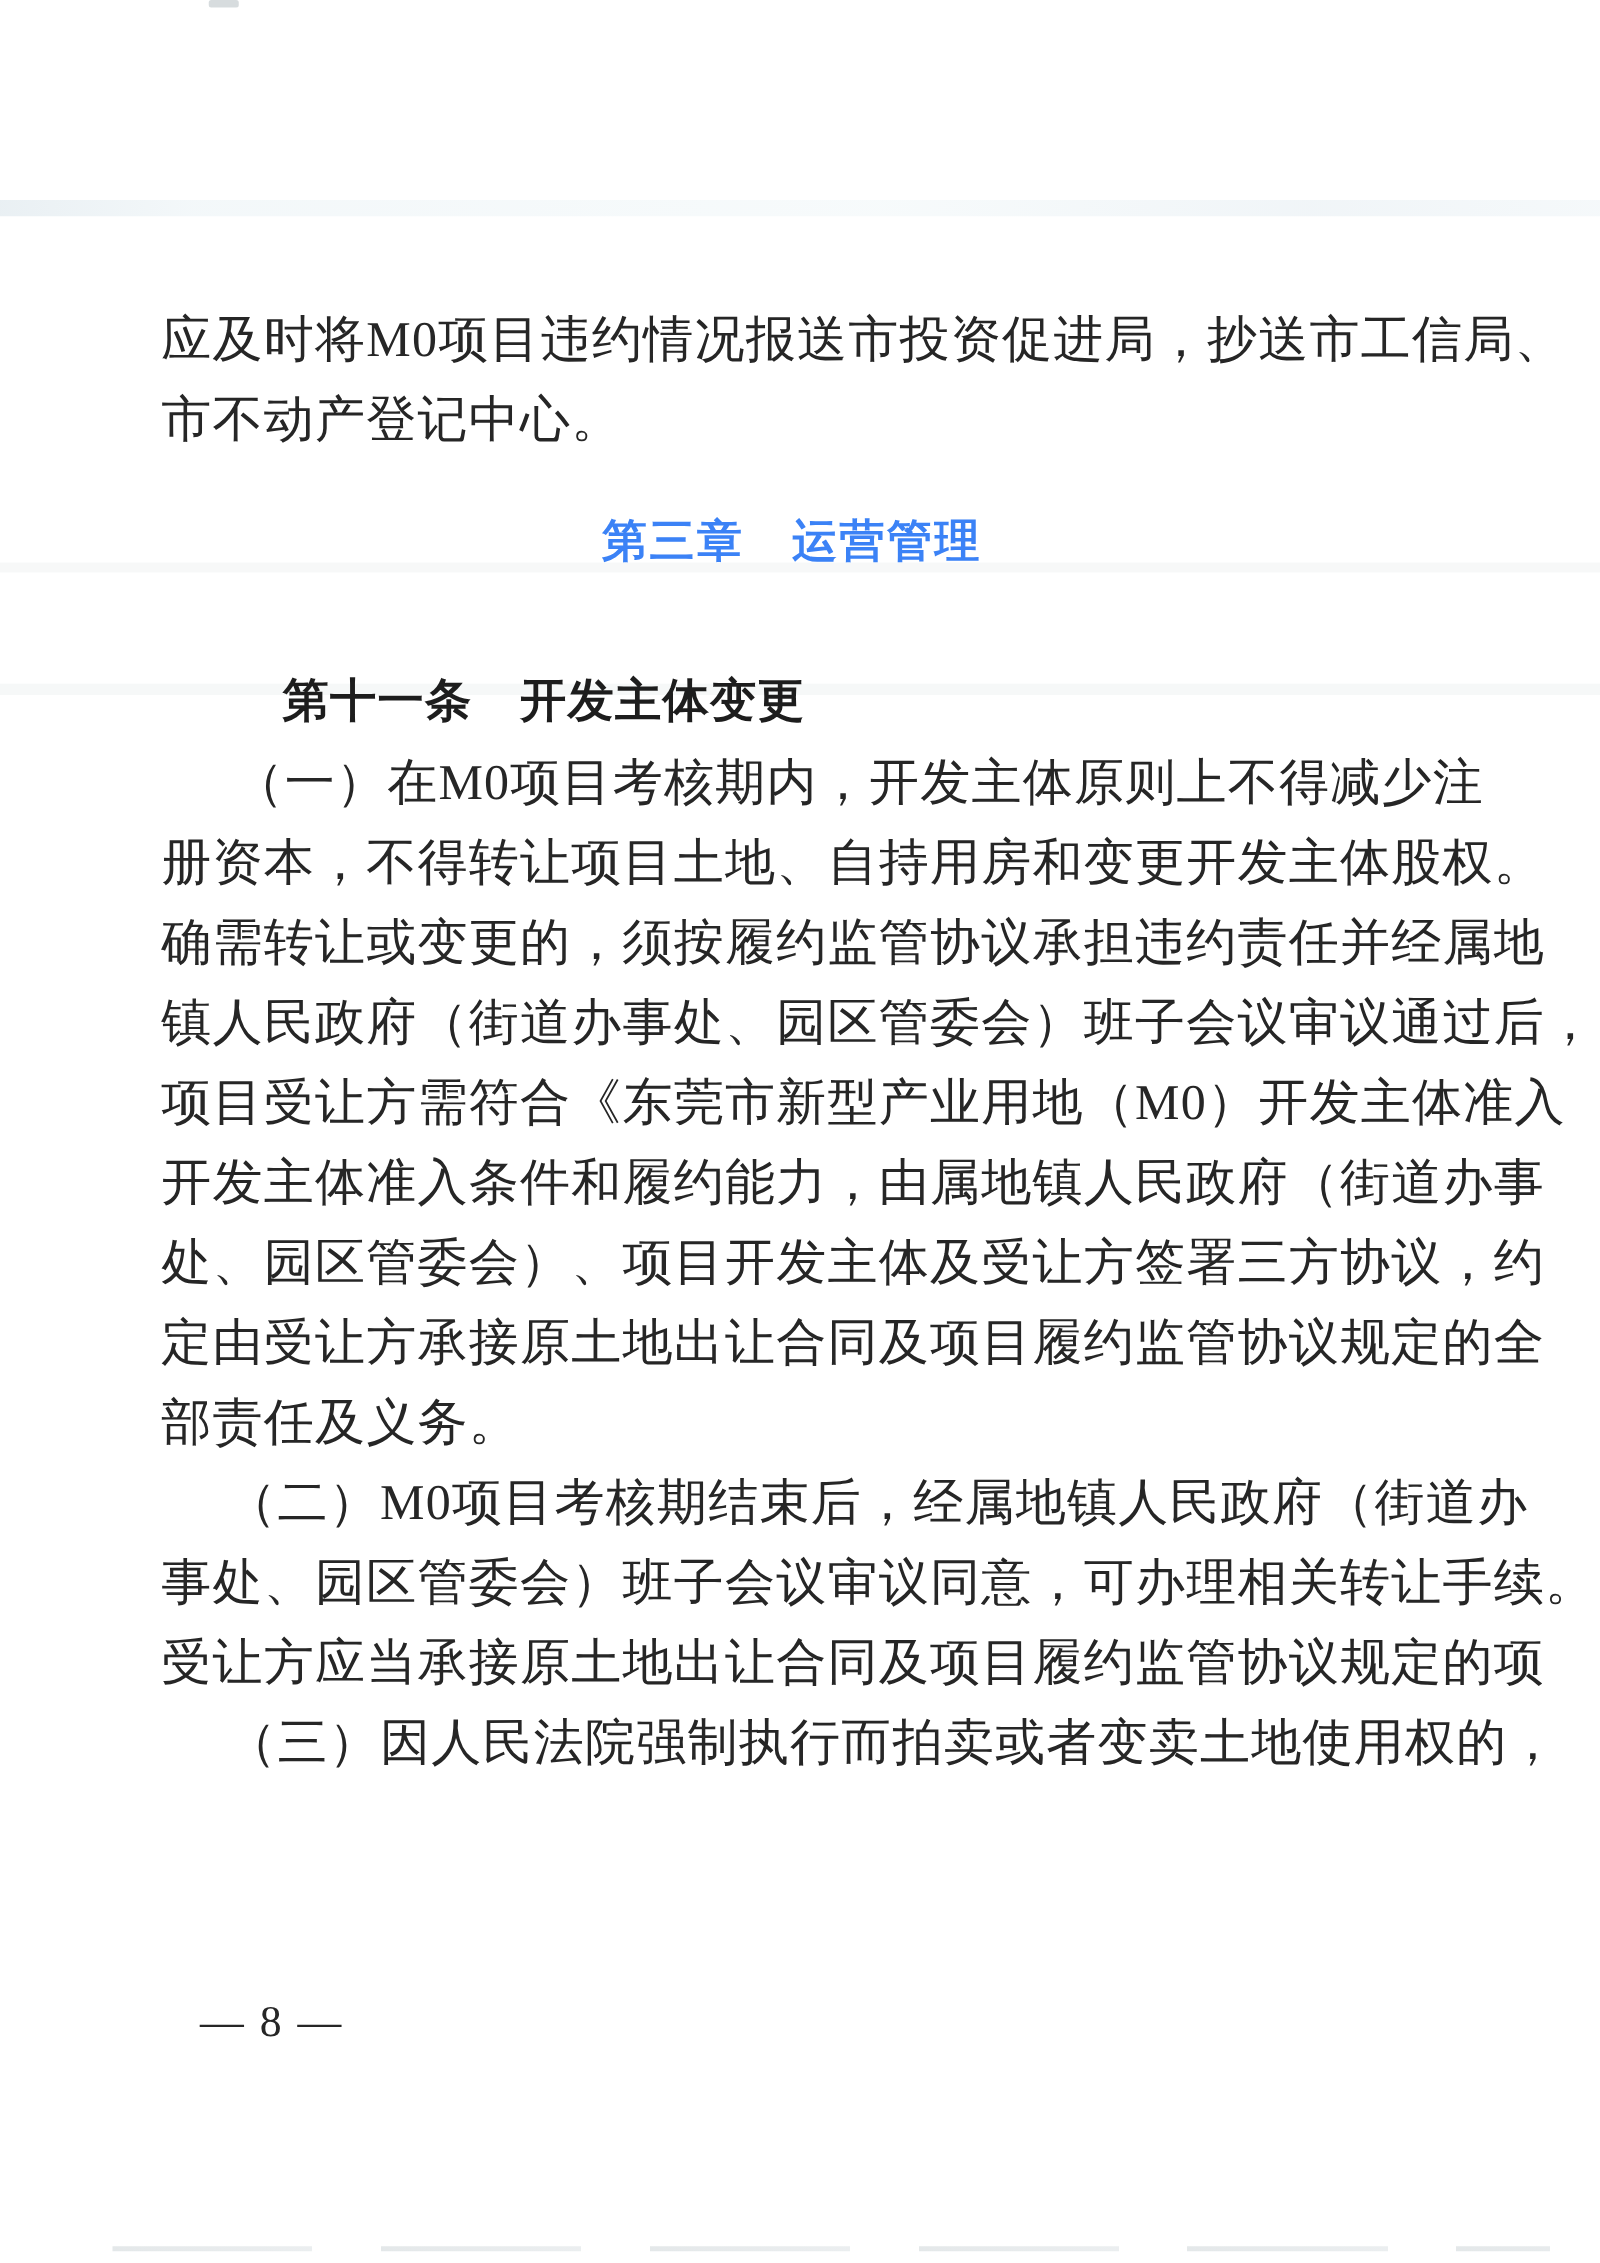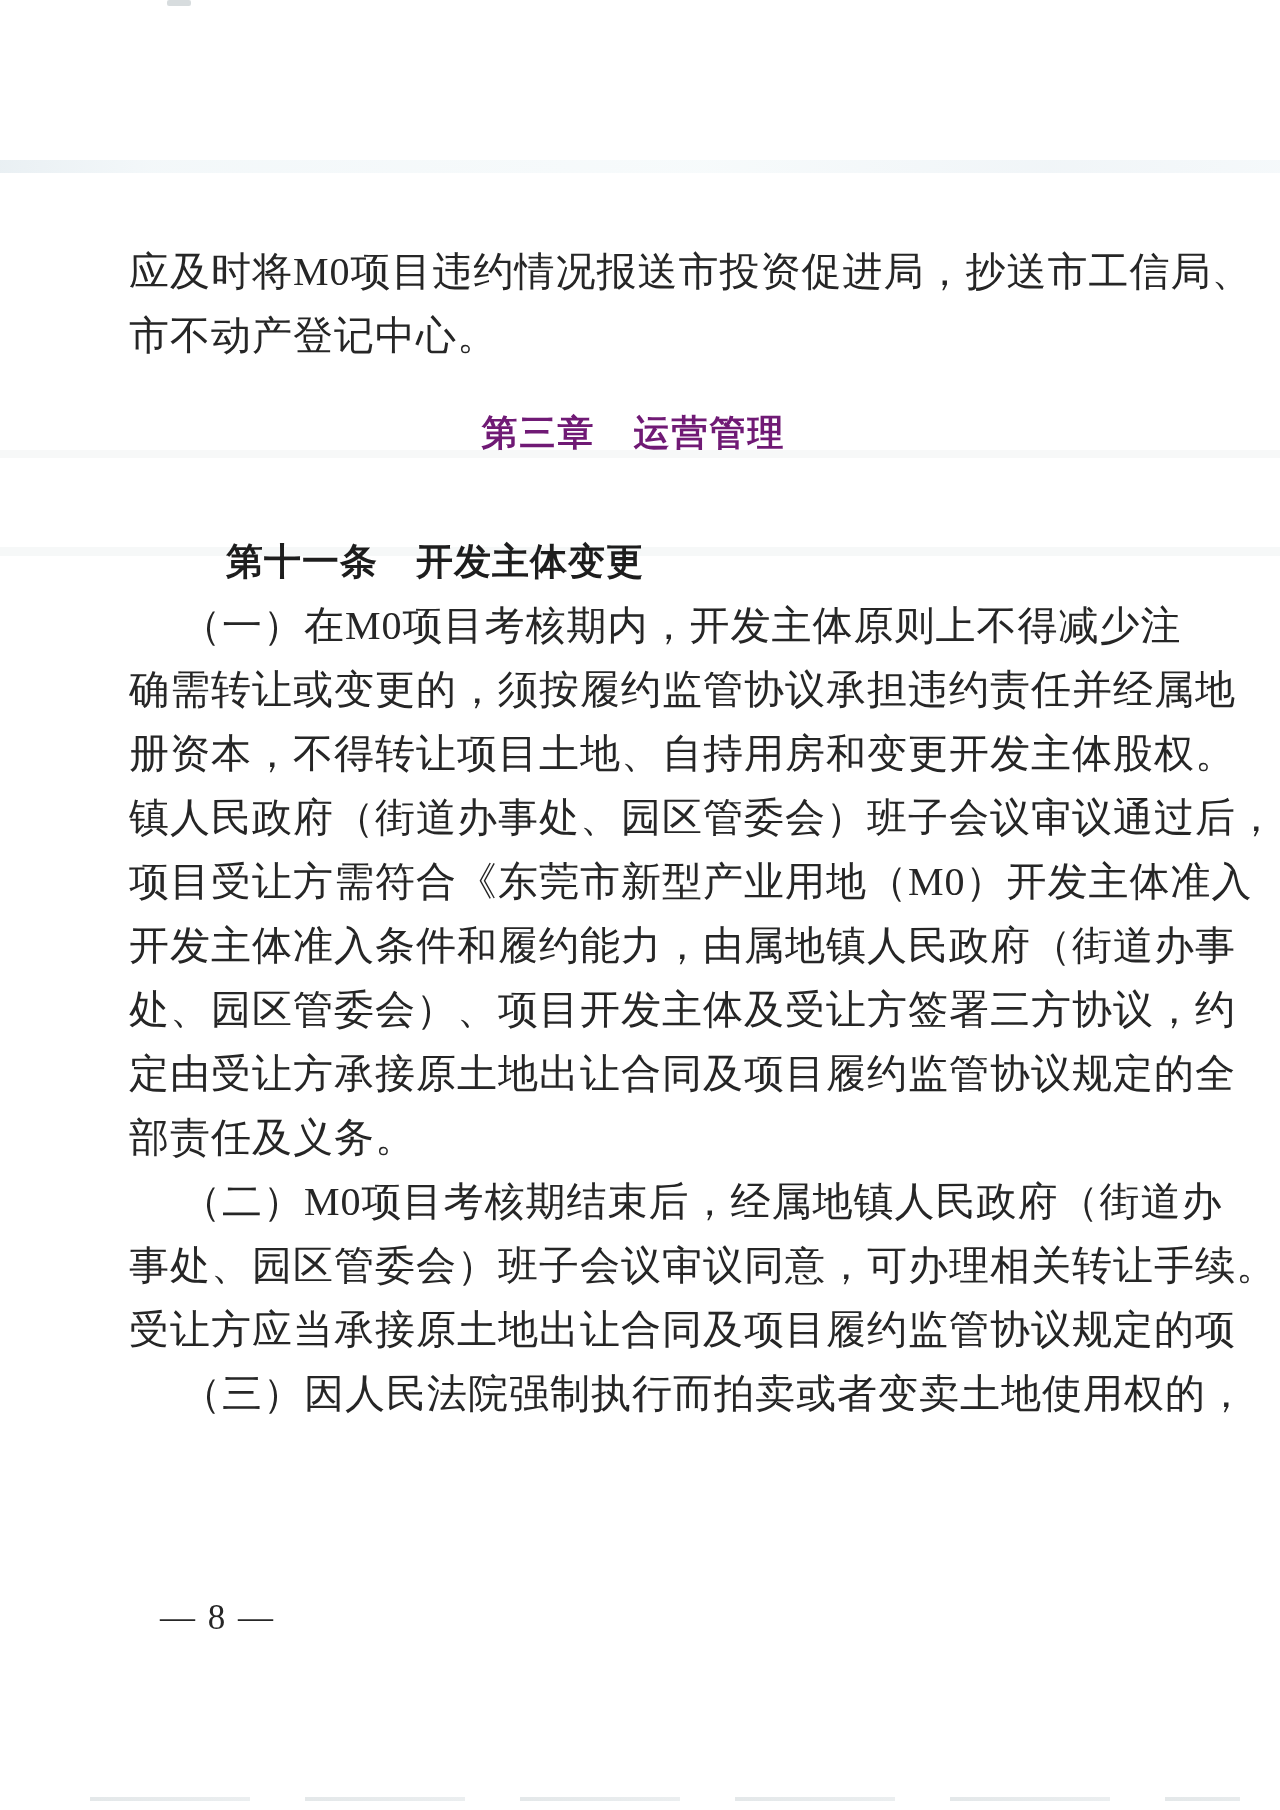--- a/index.html
+++ b/index.html
@@ -44,32 +44,32 @@
     width: 1064px;
   }
   .line {
     margin: 0;
     height: 64px;
     font-size: 40px;
     line-height: 64px;
     letter-spacing: 1px;
     white-space: nowrap;
   }
-  .indent { padding-left: 52px; }
+  .indent { padding-left: 52px; text-align: center; }
   .chapter {
     margin: 33px 0 0 0;
     height: 64px;
     font-family: "Liberation Sans", "DejaVu Sans", sans-serif;
     font-weight: 700;
     font-size: 36px;
     line-height: 64px;
     letter-spacing: 2px;
     text-align: center;
     padding-right: 55px;
-    color: #701a75;
+    color: #3b82f6;
   }
   .article {
     margin: 65px 0 0 0;
     height: 64px;
     padding-left: 97px;
     font-family: Liberation Serif, serif;
     font-weight: 700;
     font-size: 37px;
     line-height: 64px;
     letter-spacing: 1px;
@@ -100,22 +100,22 @@
   <main class="content">
 
     <p class="line">应及时将M0项目违约情况报送市投资促进局，抄送市工信局、</p>
     <p class="line">市不动产登记中心。</p>
 
     <h2 class="chapter">第三章　运营管理</h2>
 
     <h3 class="article">第十一条　开发主体变更</h3>
 
     <p class="line indent">（一）在M0项目考核期内，开发主体原则上不得减少注</p>
+    <p class="line">册资本，不得转让项目土地、自持用房和变更开发主体股权。</p>
     <p class="line">确需转让或变更的，须按履约监管协议承担违约责任并经属地</p>
-    <p class="line">册资本，不得转让项目土地、自持用房和变更开发主体股权。</p>
     <p class="line">镇人民政府（街道办事处、园区管委会）班子会议审议通过后，</p>
     <p class="line">项目受让方需符合《东莞市新型产业用地（M0）开发主体准入</p>
     <p class="line">开发主体准入条件和履约能力，由属地镇人民政府（街道办事</p>
     <p class="line">处、园区管委会）、项目开发主体及受让方签署三方协议，约</p>
     <p class="line">定由受让方承接原土地出让合同及项目履约监管协议规定的全</p>
     <p class="line">部责任及义务。</p>
 
     <p class="line indent">（二）M0项目考核期结束后，经属地镇人民政府（街道办</p>
     <p class="line">事处、园区管委会）班子会议审议同意，可办理相关转让手续。</p>
 

